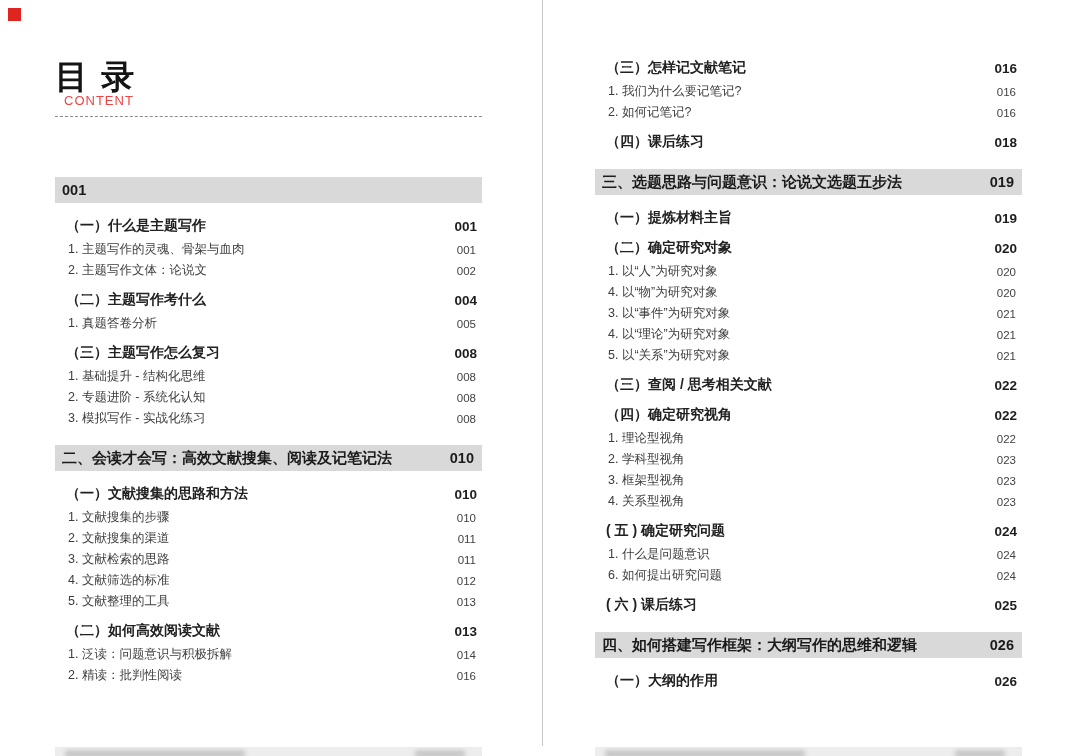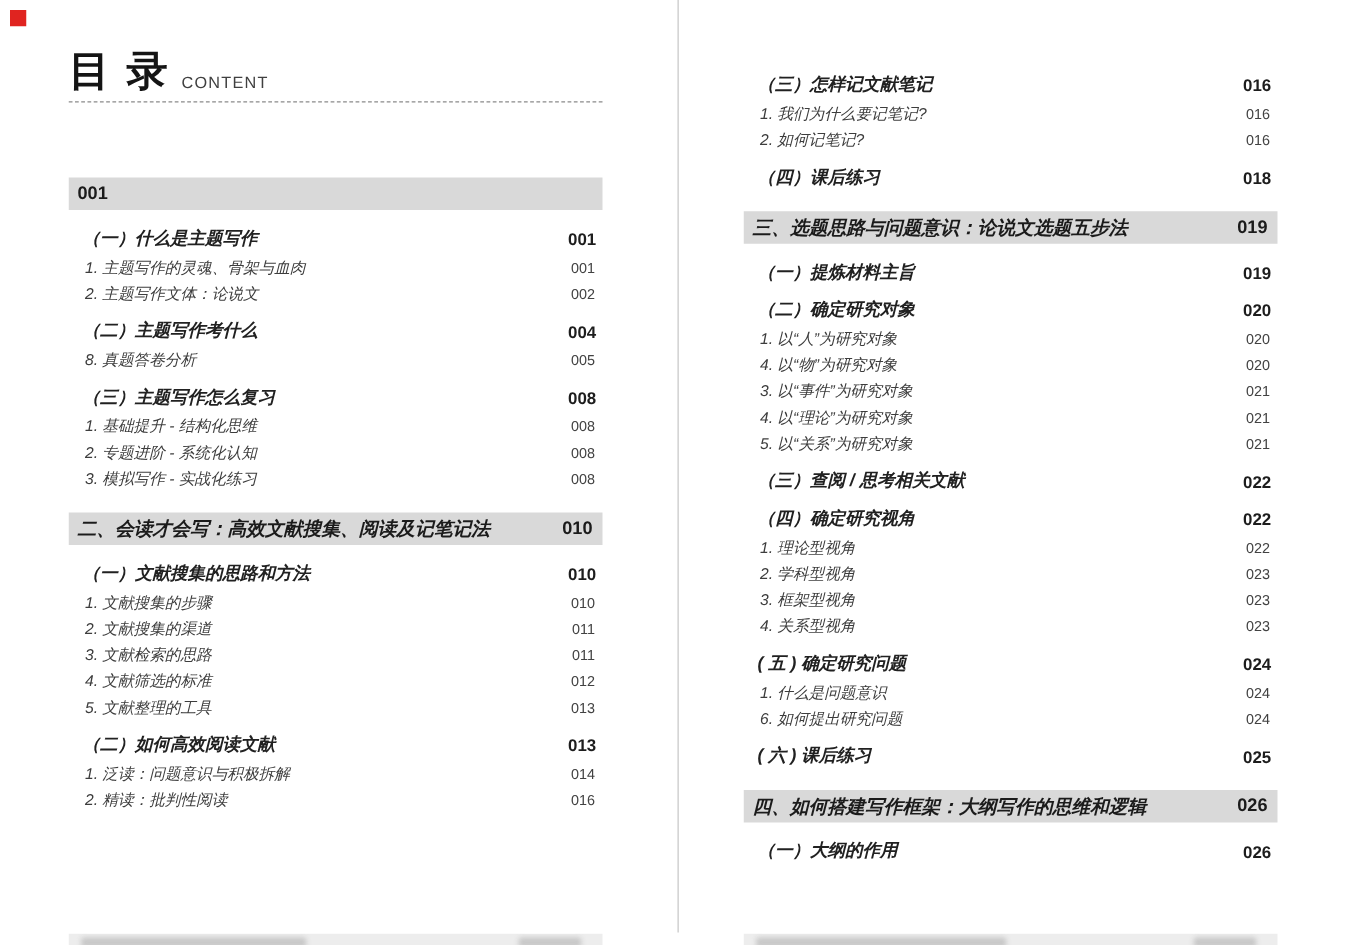--- a/index.html
+++ b/index.html
@@ -14,36 +14,36 @@
 
   .red-marker{position:absolute;left:8px;top:8px;width:13px;height:13px;background:#e02420;}
 
   .col{position:absolute;top:0;width:427px;}
   .col-left{left:55px;}
   .col-right{left:595px;}
   .col-right .rows{padding-top:49px;}
 
   
   .toc-header{
-    margin-top:40px;
+    margin-top:60px;
     padding-bottom:8px;
     border-bottom:1px dashed #8a8a8a;
-    display:flex;align-items:flex-end;
+    display:flex;align-items:flex-start;flex-direction:column;
   }
   .toc-title-cn{
     font-size:33px;font-weight:bold;color:#141414;
     letter-spacing:2px;line-height:1;
   }
   .toc-title-en{
-    font-size:13px;color:#404040;margin-left:9px;letter-spacing:1px;
+    font-size:13px;color:#ef4444;margin-left:9px;letter-spacing:1px;
   }
 
   
   .row{display:flex;justify-content:space-between;align-items:center;box-sizing:border-box;}
-  .row .lbl{white-space:nowrap;font-style:italic;}
+  .row .lbl{white-space:nowrap;}
   .row .pg{white-space:nowrap;}
 
   .row-chapter{
     background:#d9d9d9;
     height:26px;
     margin-top:16px;margin-bottom:12px;
     padding:0 8px 0 7px;
     font-weight:bold;font-size:15px;color:#1b1b1b;
   }
   .row-chapter .pg{font-size:14.5px;font-weight:bold;color:#1b1b1b;}
@@ -105,21 +105,21 @@
         </div>
         <div class="row row-item">
           <span class="lbl">2. 主题写作文体：论说文</span>
           <span class="pg">002</span>
         </div>
         <div class="row row-section">
           <span class="lbl">（二）主题写作考什么</span>
           <span class="pg">004</span>
         </div>
         <div class="row row-item">
-          <span class="lbl">8. 真题答卷分析</span>
+          <span class="lbl">1. 真题答卷分析</span>
           <span class="pg">005</span>
         </div>
         <div class="row row-section">
           <span class="lbl">（三）主题写作怎么复习</span>
           <span class="pg">008</span>
         </div>
         <div class="row row-item">
           <span class="lbl">1. 基础提升 - 结构化思维</span>
           <span class="pg">008</span>
         </div>

